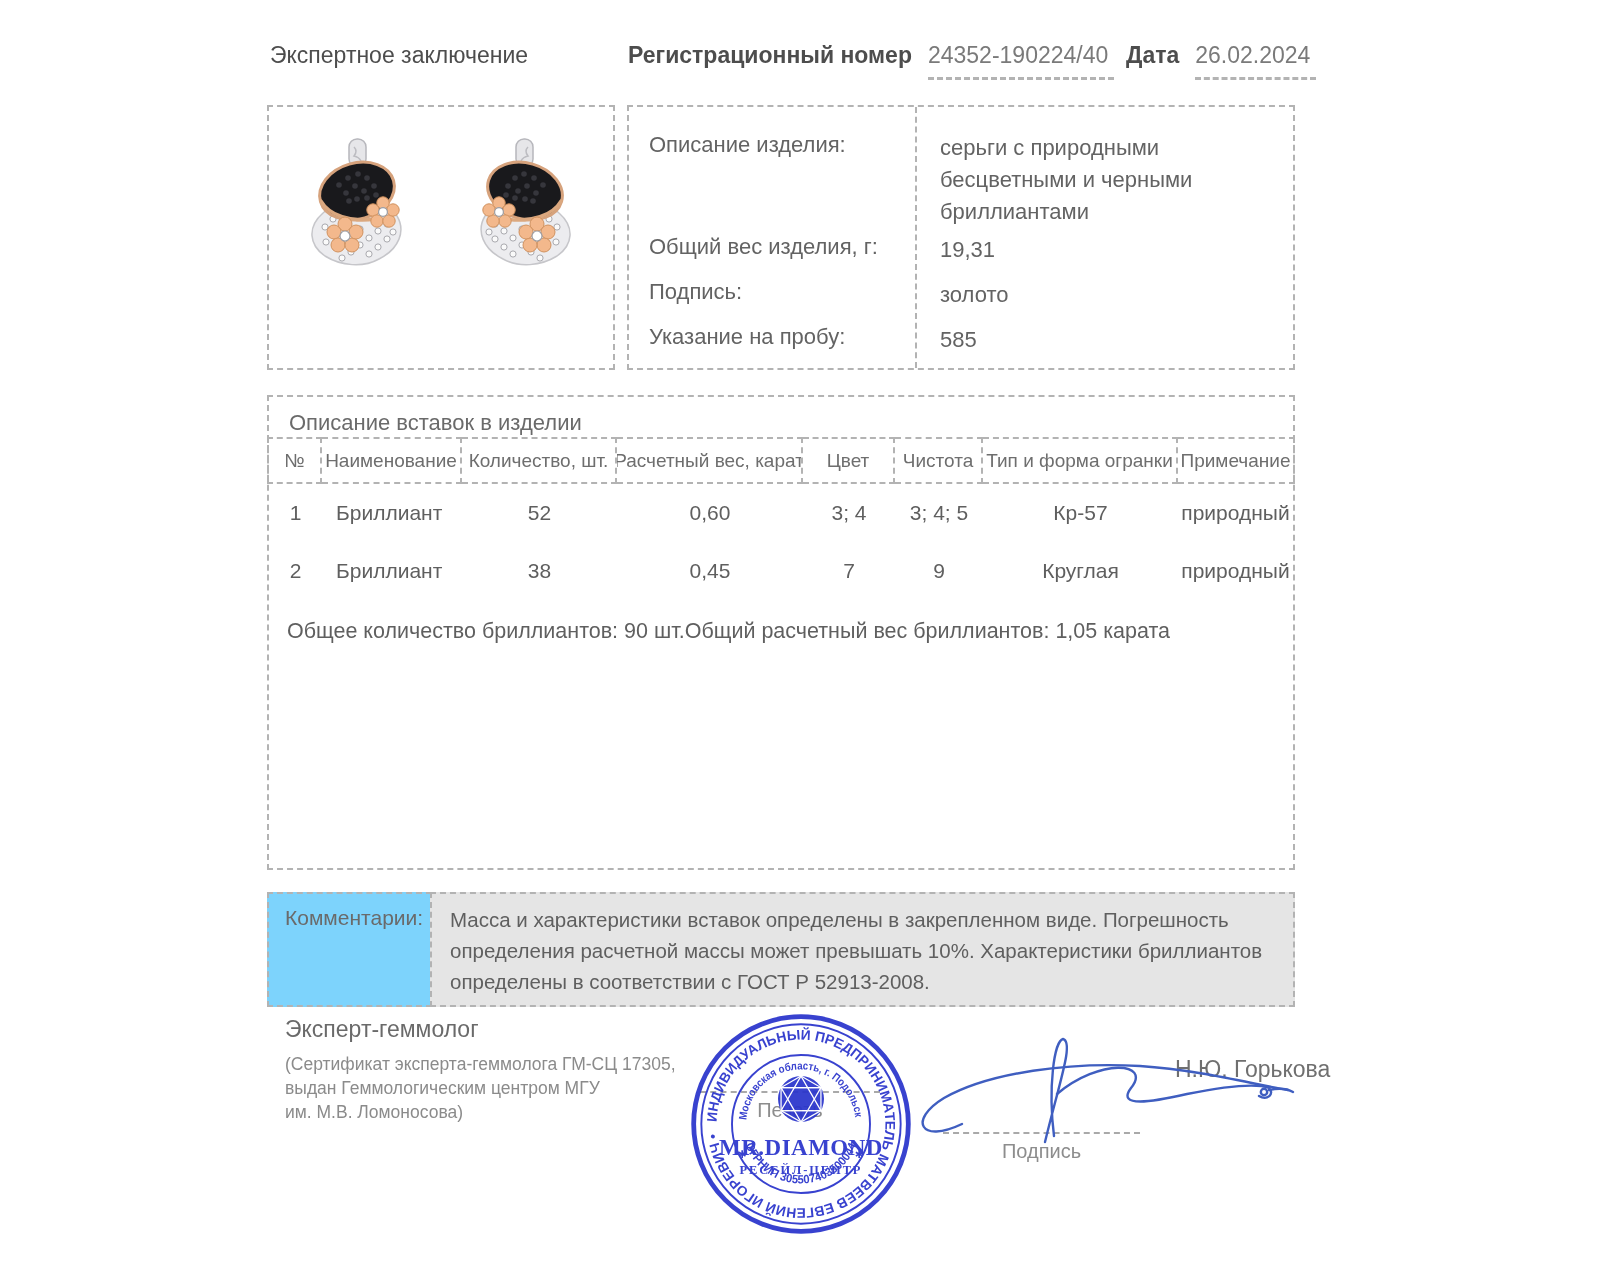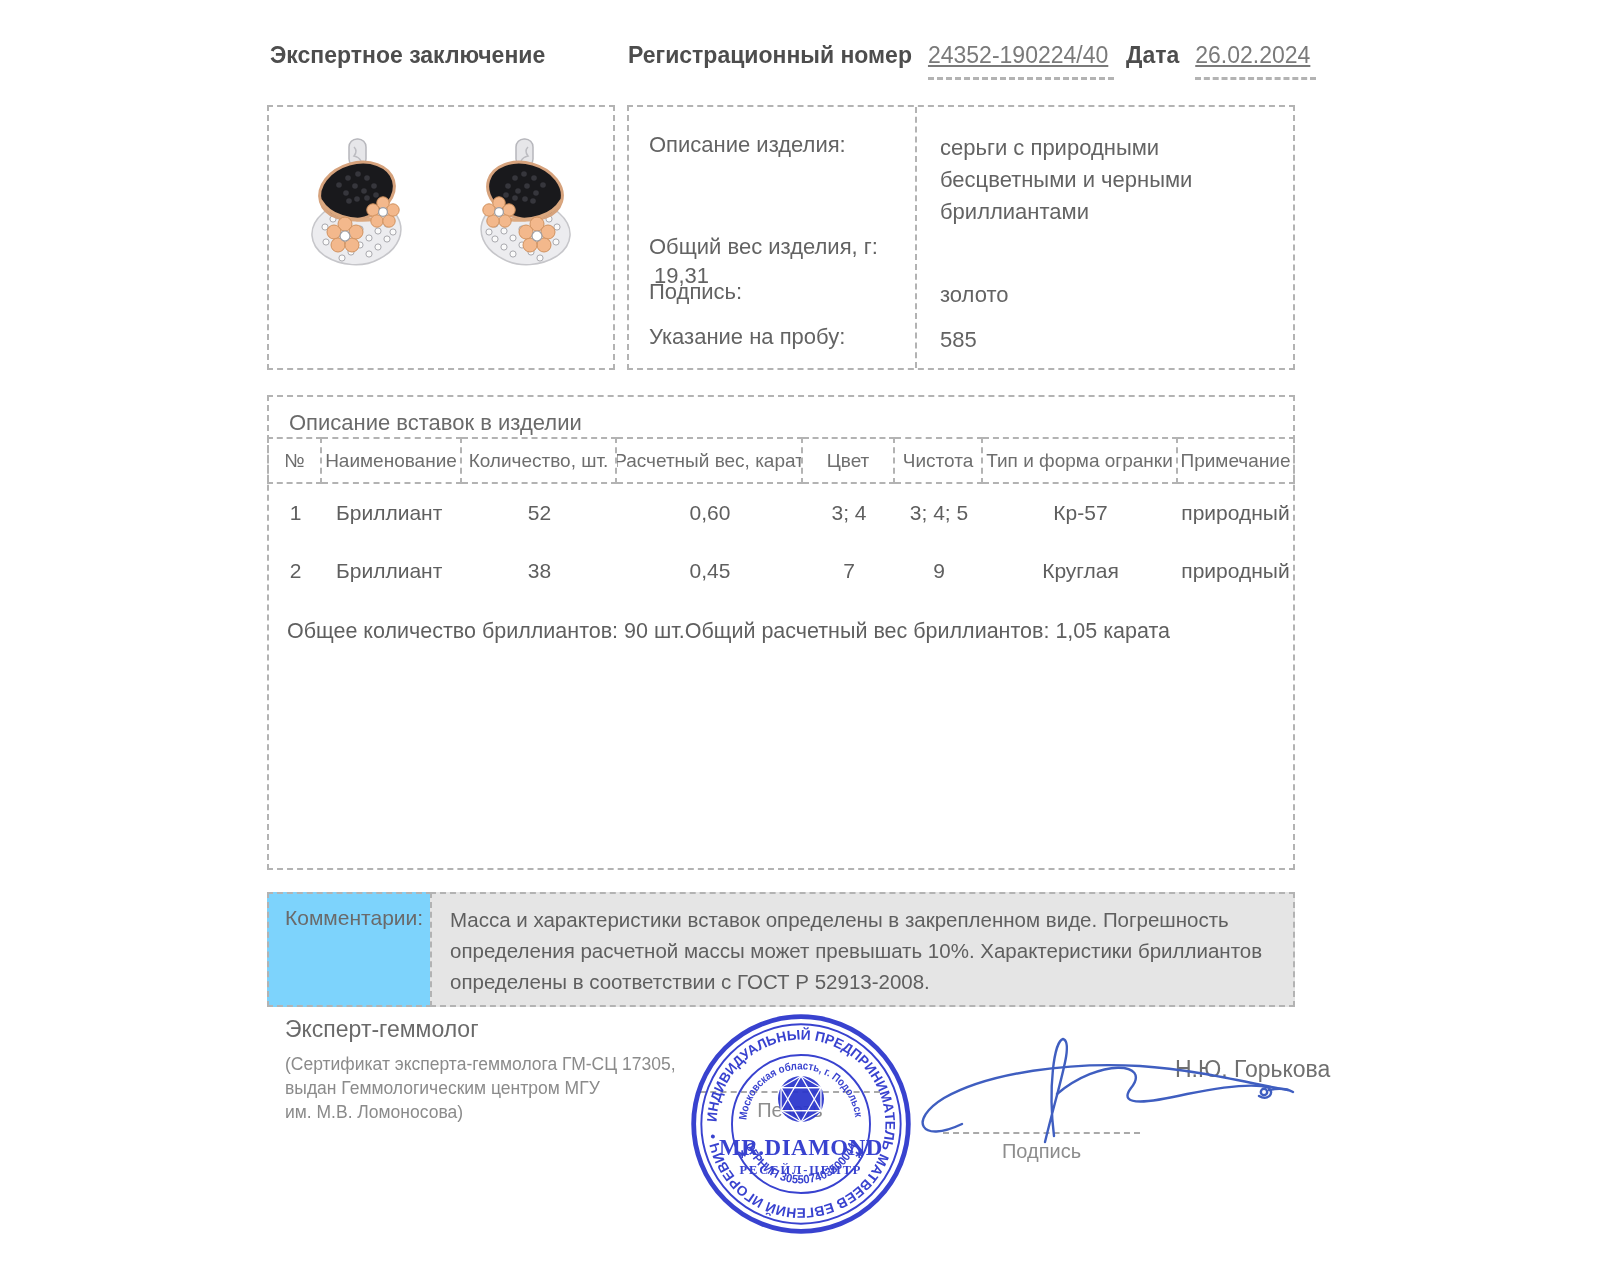--- a/index.html
+++ b/index.html
@@ -1,26 +1,26 @@
 <!DOCTYPE html>
 <html><head>
 <meta charset="utf-8">
 <style>
   html,body{margin:0;padding:0;background:#ffffff;}
   .page{
     position:relative;width:1600px;height:1280px;background:#ffffff;overflow:hidden;
     font-family:"Liberation Sans", sans-serif;color:#4e4e4e;
   }
   
-  .hdr-title{position:absolute;left:270px;top:42px;font-size:23px;font-weight:bold;color:#4d4d4d;}
+  .hdr-title{position:absolute;left:270px;top:42px;font-size:23px;font-weight:normal;color:#4d4d4d;}
   .hdr-group{position:absolute;top:42px;display:flex;align-items:flex-start;}
   .hdr-reg{left:628px;}
   .hdr-date{left:1126px;}
   .hdr-label{font-size:23px;font-weight:bold;color:#4d4d4d;margin-right:16px;white-space:nowrap;}
-  .hdr-value{font-size:23px;color:#7a7a7a;border-bottom:3px dashed #b3b3b3;padding:0 6px 8px 0;white-space:nowrap;text-decoration:underline;}
+  .hdr-value{font-size:23px;color:#7a7a7a;border-bottom:3px dashed #b3b3b3;padding:0 6px 8px 0;white-space:nowrap;}
   
   .panel{position:absolute;border:2px dashed #b3b3b3;box-sizing:border-box;background:#fff;}
   .photo-panel{left:267px;top:105px;width:348px;height:265px;}
   .desc-panel{left:627px;top:105px;width:668px;height:265px;}
   .desc-grid{position:relative;width:100%;height:100%;}
   .desc-divider{position:absolute;left:286px;top:0;bottom:0;border-left:2px dashed #b3b3b3;}
   .desc-row{position:absolute;left:0;right:0;display:flex;}
   .desc-label{width:286px;box-sizing:border-box;padding-left:20px;font-size:22px;color:#636363;}
   .desc-value{flex:1;box-sizing:border-box;padding-left:25px;font-size:22px;color:#636363;line-height:32px;}
   
@@ -148,21 +148,21 @@
     </svg>
   </div>
 
   <div class="panel desc-panel">
     <div class="desc-grid">
       <div class="desc-divider"></div>
       <div class="desc-row" style="top:25px;">
         <div class="desc-label">Описание изделия:</div>
         <div class="desc-value" style="width:360px;">серьги с природными бесцветными и черными бриллиантами</div>
       </div>
-      <div class="desc-row" style="top:127px;flex-direction:column;">
+      <div class="desc-row" style="top:127px;">
         <div class="desc-label">Общий вес изделия, г:</div>
         <div class="desc-value">19,31</div>
       </div>
       <div class="desc-row" style="top:172px;">
         <div class="desc-label">Подпись:</div>
         <div class="desc-value">золото</div>
       </div>
       <div class="desc-row" style="top:217px;">
         <div class="desc-label">Указание на пробу:</div>
         <div class="desc-value">585</div>

